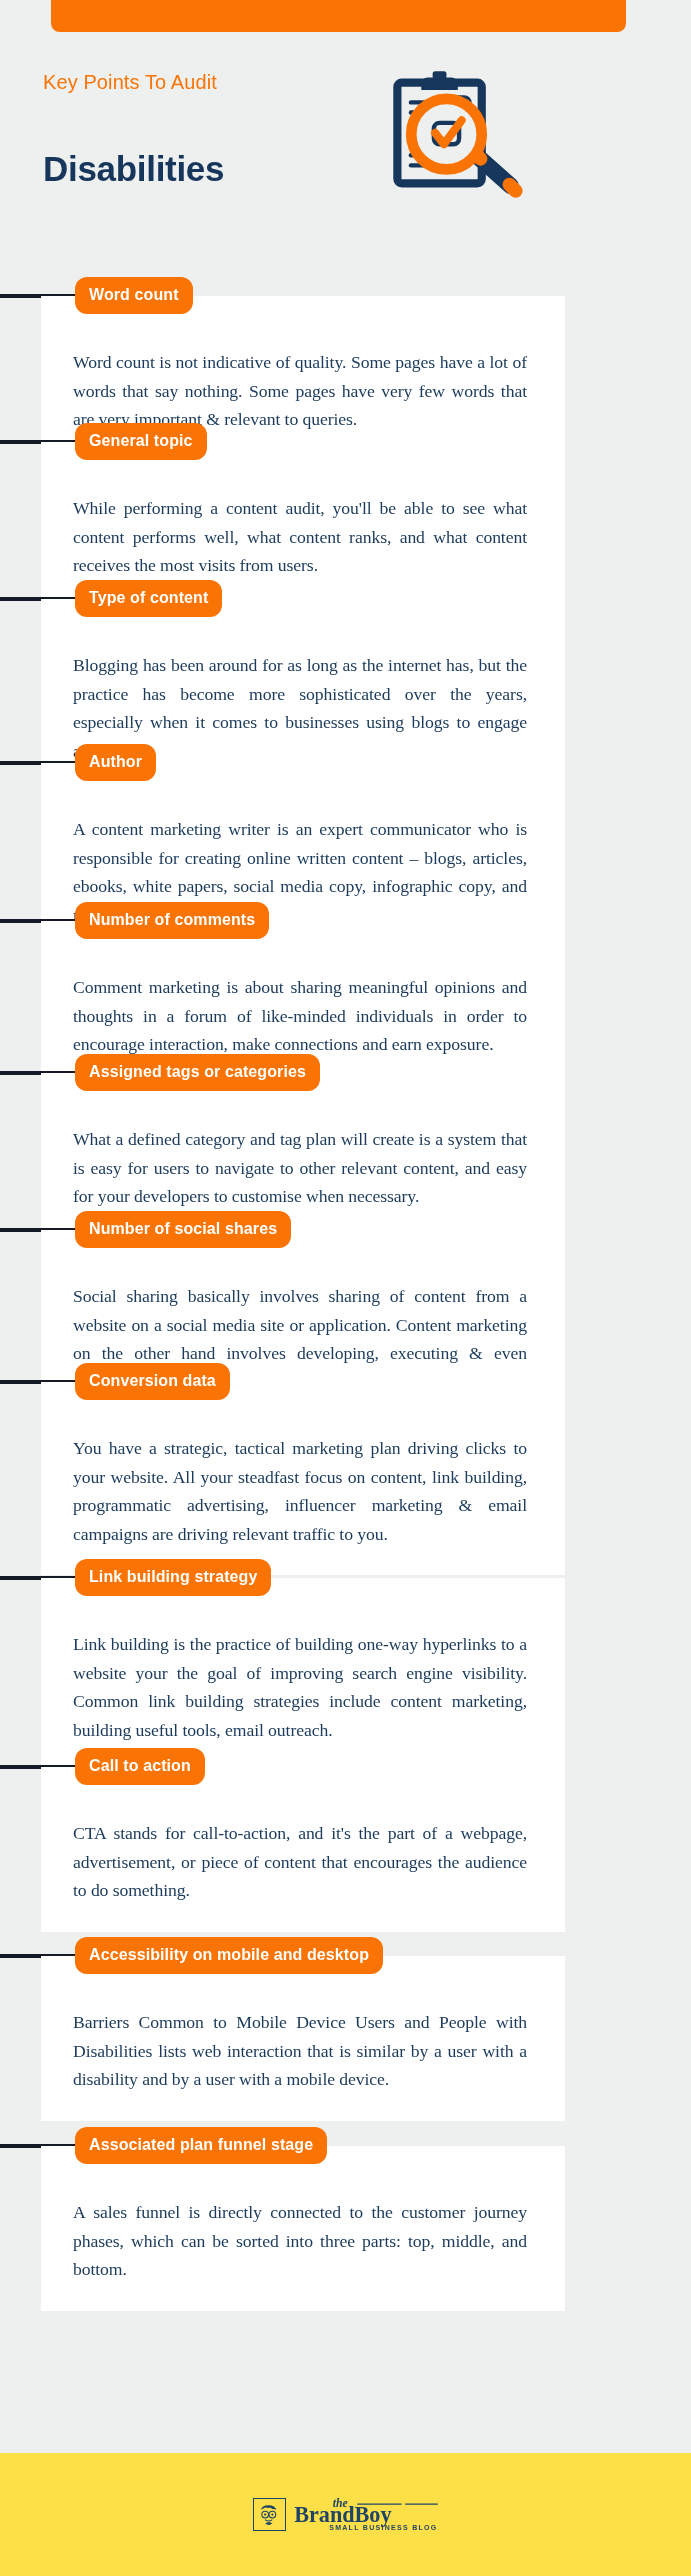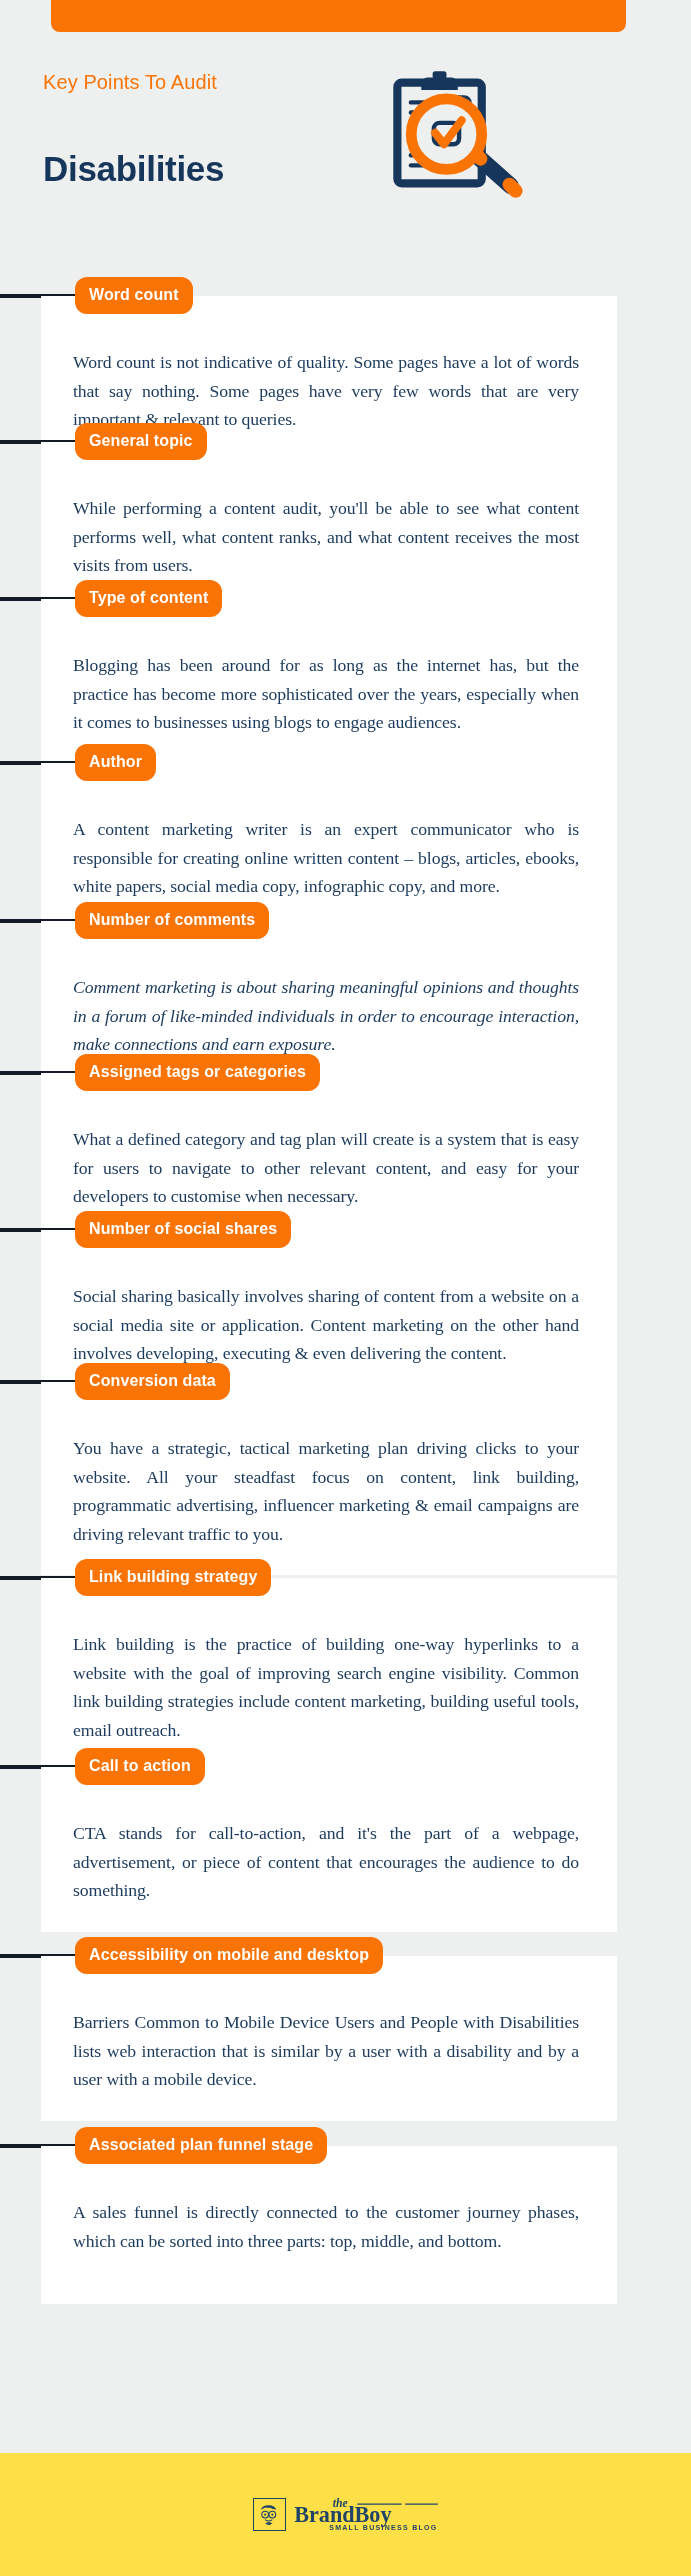--- a/index.html
+++ b/index.html
@@ -85,21 +85,21 @@
     left: 0;
     width: 107px;
     height: 3.8px;
     background: #151b26;
     top: 30px;
   }
 
   .card {
     position: absolute;
     left: 41px;
-    width: 576px;
+    width: 524px;
     background: #ffffff;
     top: 32px;
   }
 
   .badge {
     position: absolute;
     left: 75px;
     top: 12.6px;
     background: #fa7305;
     color: #ffffff;
@@ -218,21 +218,21 @@
     </div>
     <div class="card-wrap" style="top: 731px;">
       <div class="connector"></div>
       <div class="card" style="min-height: 139px;">
         <div class="card-body">A content marketing writer is an expert communicator who is responsible for creating online written content – blogs, articles, ebooks, white papers, social media copy, infographic copy, and more.</div>
       </div>
       <div class="badge">Author</div>
     </div>
     <div class="card-wrap" style="top: 889px;">
       <div class="connector"></div>
-      <div class="card" style="min-height: 133px; font-style: italic;">
+      <div class="card" style="min-height: 133px;">
         <div class="card-body">Comment marketing is about sharing meaningful opinions and thoughts in a forum of like-minded individuals in order to encourage interaction, make connections and earn exposure.</div>
       </div>
       <div class="badge">Number of comments</div>
     </div>
     <div class="card-wrap" style="top: 1041px;">
       <div class="connector"></div>
       <div class="card" style="min-height: 133px;">
         <div class="card-body">What a defined category and tag plan will create is a system that is easy for users to navigate to other relevant content, and easy for your developers to customise when necessary.</div>
       </div>
       <div class="badge">Assigned tags or categories</div>
@@ -247,21 +247,21 @@
     <div class="card-wrap" style="top: 1350px;">
       <div class="connector"></div>
       <div class="card" style="min-height: 158px;">
         <div class="card-body">You have a strategic, tactical marketing plan driving clicks to your website. All your steadfast focus on content, link building, programmatic advertising, influencer marketing &amp; email campaigns are driving relevant traffic to you.</div>
       </div>
       <div class="badge">Conversion data</div>
     </div>
     <div class="card-wrap" style="top: 1546px;">
       <div class="connector"></div>
       <div class="card" style="min-height: 158px;">
-        <div class="card-body">Link building is the practice of building one-way hyperlinks to a website with the goal of improving search engine visibility. Common link building strategies include content marketing, building useful tools, email outreach.</div>
+        <div class="card-body">Link building is the practice of building one-way hyperlinks to a website your the goal of improving search engine visibility. Common link building strategies include content marketing, building useful tools, email outreach.</div>
       </div>
       <div class="badge">Link building strategy</div>
     </div>
     <div class="card-wrap" style="top: 1735px;">
       <div class="connector"></div>
       <div class="card" style="min-height: 136px;">
         <div class="card-body">CTA stands for call-to-action, and it's the part of a webpage, advertisement, or piece of content that encourages the audience to do something.</div>
       </div>
       <div class="badge">Call to action</div>
     </div>

